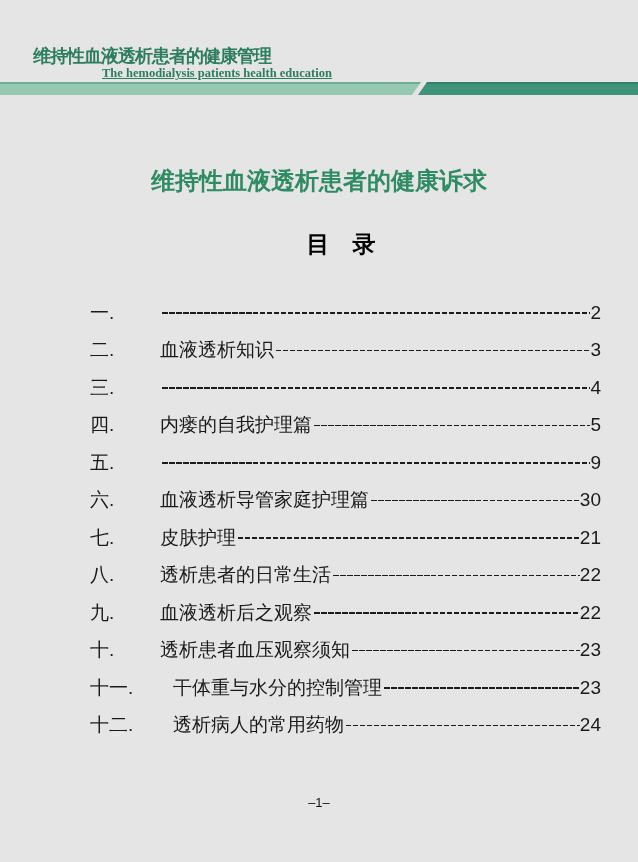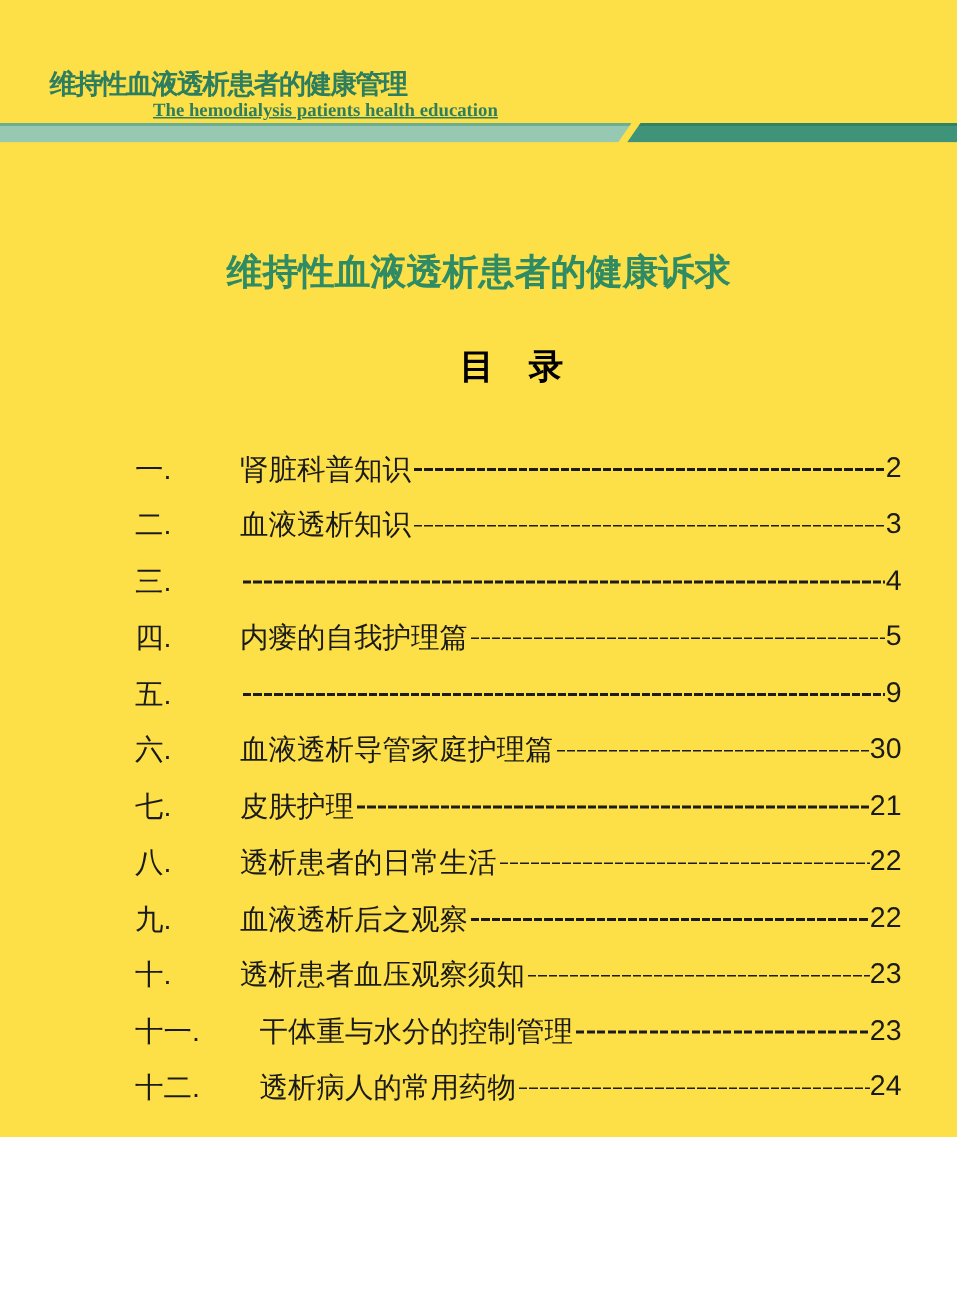--- a/index.html
+++ b/index.html
@@ -8,22 +8,22 @@
     --banner-light:#97c8b1;
     --banner-dark:#3e9379;
     --banner-line-light:#6bae93;
     --banner-line-dark:#2f8168;
     --text:#1a1a1a;
   }
   *{margin:0;padding:0;box-sizing:border-box;}
   html,body{background:#ffffff;}
   .page{
     position:relative;
-    width:638px;height:758px;
-    background:#fde047;
+    width:638px;height:862px;
+    background:#e5e5e5;
     overflow:hidden;
     font-family:"Liberation Sans",sans-serif;
     color:var(--text);
   }
   
   .hdr-cn{
     position:absolute;left:33px;top:44px;
     font-family:"Liberation Serif",serif;
     font-size:18px;font-weight:600;
     letter-spacing:-1px;
@@ -106,21 +106,20 @@
     <div class="banner-dark"></div>
   </div>
 
   <div class="main-title">维持性血液透析患者的健康诉求</div>
 
   <div class="toc-heading">目　录</div>
 
   <div class="toc" id="toc">
       <div class="toc-row">
       <span class="toc-num">一.</span>
-      <span class="toc-label">肾脏科普知识</span>
       <span class="toc-dots"></span>
       <span class="toc-page">2</span>
     </div>
       <div class="toc-row">
       <span class="toc-num">二.</span>
       <span class="toc-label">血液透析知识</span>
       <span class="toc-dots"></span>
       <span class="toc-page">3</span>
     </div>
       <div class="toc-row">

